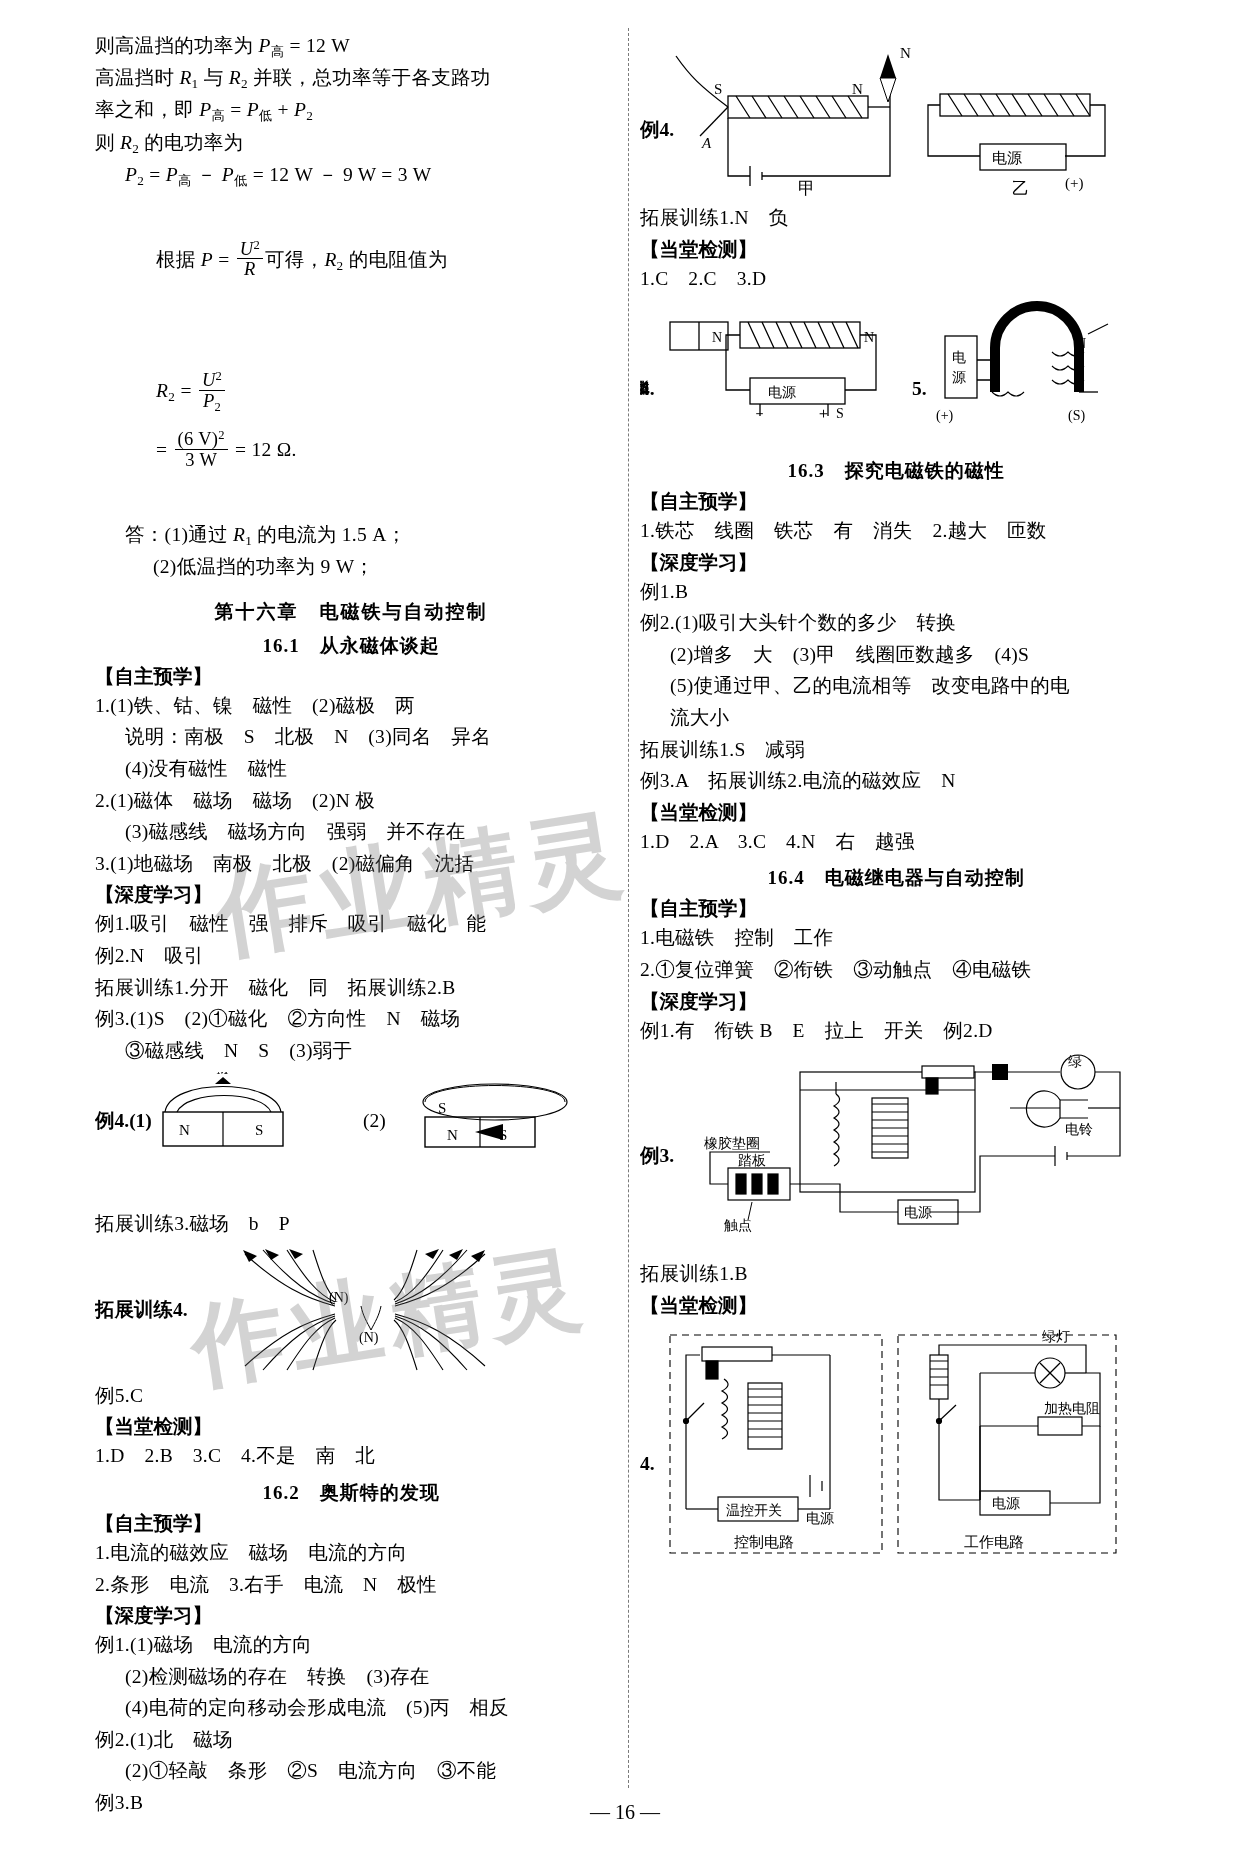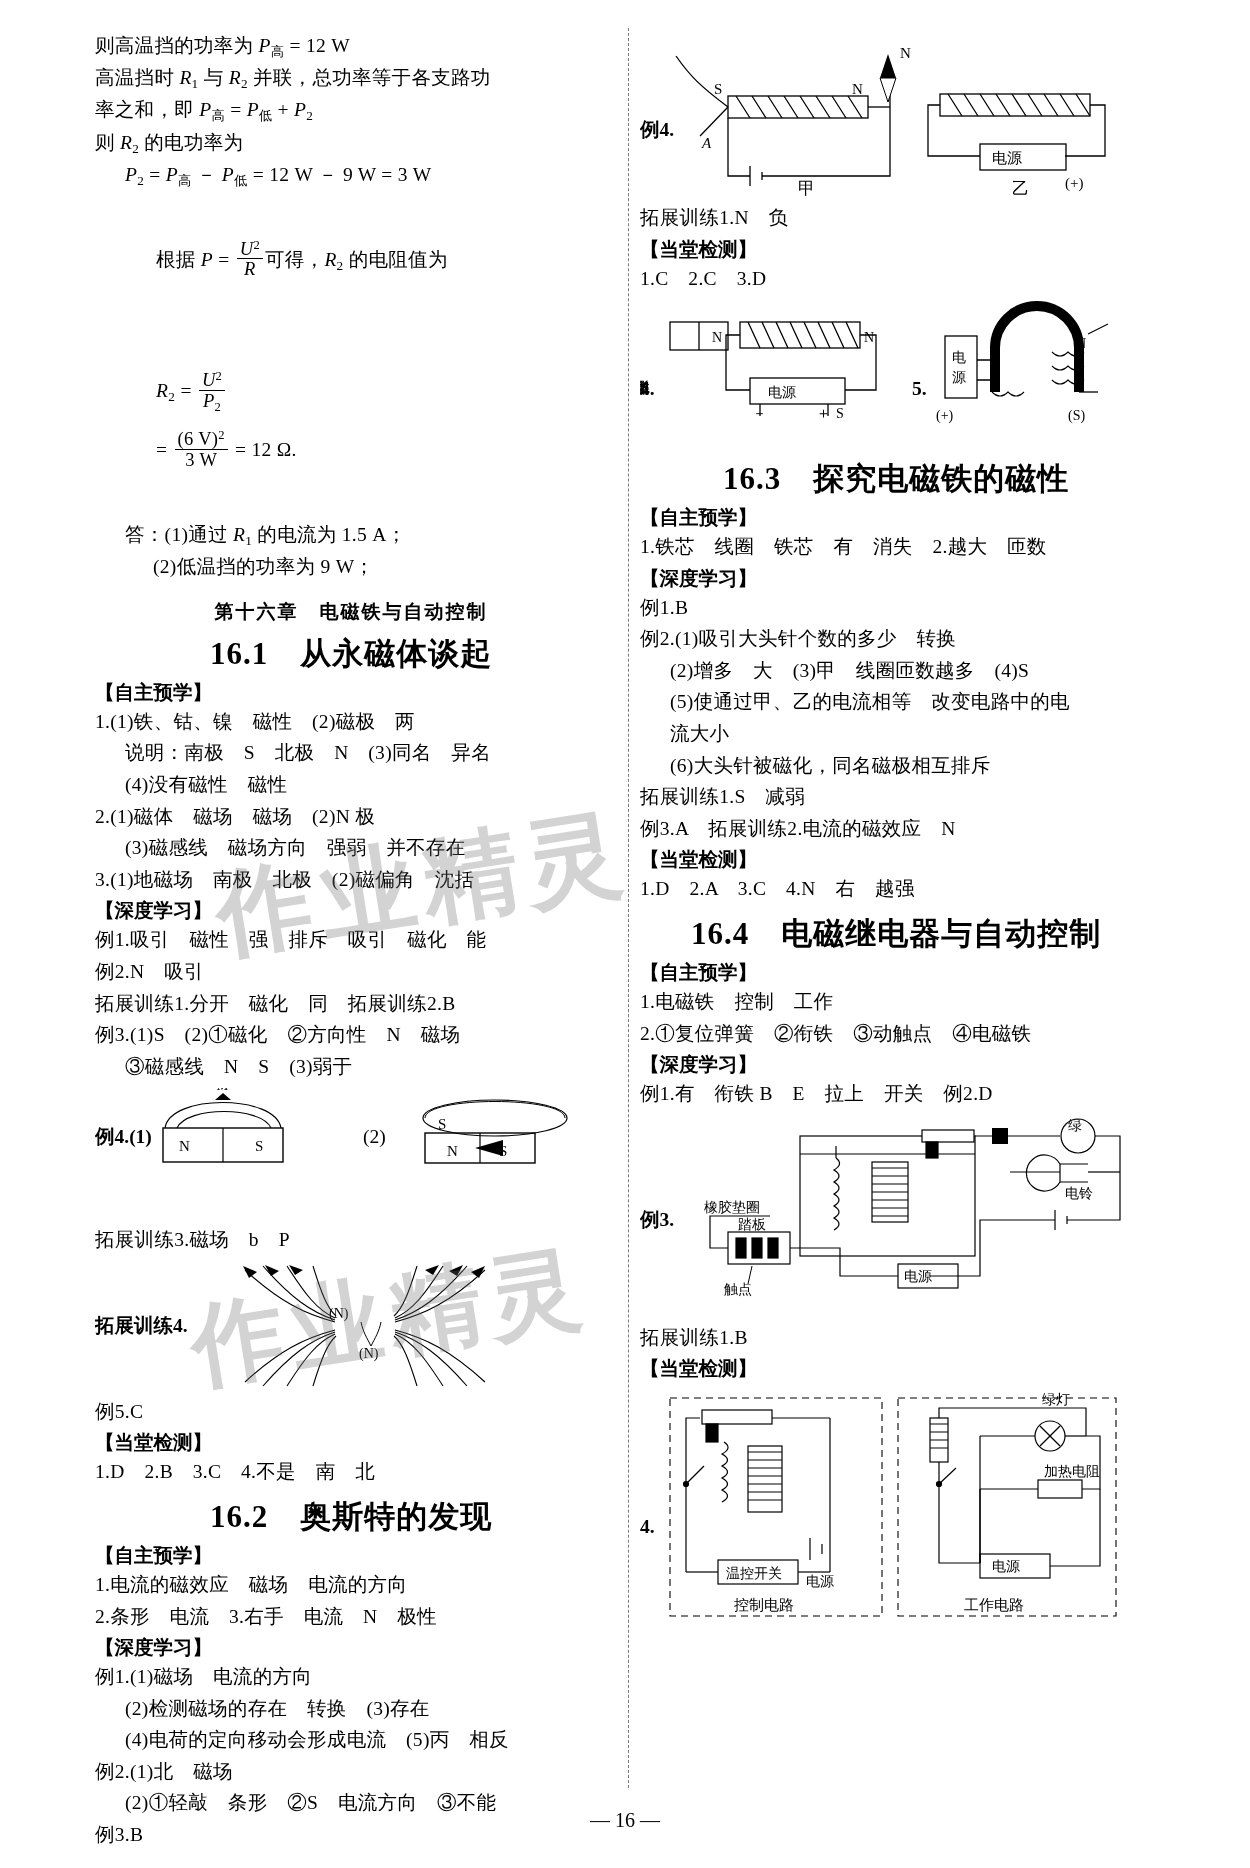--- a/index.html
+++ b/index.html
@@ -38,21 +38,21 @@
   .ind3{padding-left:58px;}
   .chapter{
     text-align:center;
     font-size:19px;
     font-weight:bold;
     margin:16px 0 8px 0;
     letter-spacing:2px;
   }
   .section{
     text-align:center;
-    font-size:31px;
+    font-size:19px;
     font-weight:bold;
     margin:8px 0 4px 0;
     letter-spacing:1px;
   }
   .hdr{
     font-size:19.5px;
     font-weight:bold;
     margin-top:2px;
   }
   .it{font-style:italic;}
@@ -65,21 +65,21 @@
     margin:8px 2px;
   }
   .frac .num{display:block;border-bottom:1px solid #000;padding:0 3px;}
   .frac .den{display:block;padding:0 3px;}
   .sub{font-size:0.68em;vertical-align:-0.28em;}
   .sup{font-size:0.68em;vertical-align:0.5em;}
   .fig{position:relative;margin:6px 0;}
   svg{display:block;}
   .pageno{
     position:absolute;
-    left:0;right:0;bottom:36px;
+    left:0;right:0;bottom:44px;
     text-align:center;
     font-size:20px;
   }
   .wm{
     position:absolute;
     pointer-events:none;
     color:rgba(110,110,110,0.30);
     font-weight:bold;
     font-family:"Liberation Sans",sans-serif;
     white-space:nowrap;
@@ -303,21 +303,20 @@
 
     <div class="section">16.3　探究电磁铁的磁性</div>
     <div class="hdr">【自主预学】</div>
     <div class="ln">1.铁芯　线圈　铁芯　有　消失　2.越大　匝数</div>
     <div class="hdr">【深度学习】</div>
     <div class="ln">例1.B</div>
     <div class="ln">例2.(1)吸引大头针个数的多少　转换</div>
     <div class="ln ind2">(2)增多　大　(3)甲　线圈匝数越多　(4)S</div>
     <div class="ln ind2">(5)使通过甲、乙的电流相等　改变电路中的电</div>
     <div class="ln ind2">流大小</div>
-    <div class="ln ind2">(6)大头针被磁化，同名磁极相互排斥</div>
     <div class="ln">拓展训练1.S　减弱</div>
     <div class="ln">例3.A　拓展训练2.电流的磁效应　N</div>
     <div class="hdr">【当堂检测】</div>
     <div class="ln">1.D　2.A　3.C　4.N　右　越强</div>
 
     <div class="section">16.4　电磁继电器与自动控制</div>
     <div class="hdr">【自主预学】</div>
     <div class="ln">1.电磁铁　控制　工作</div>
     <div class="ln">2.①复位弹簧　②衔铁　③动触点　④电磁铁</div>
     <div class="hdr">【深度学习】</div>

